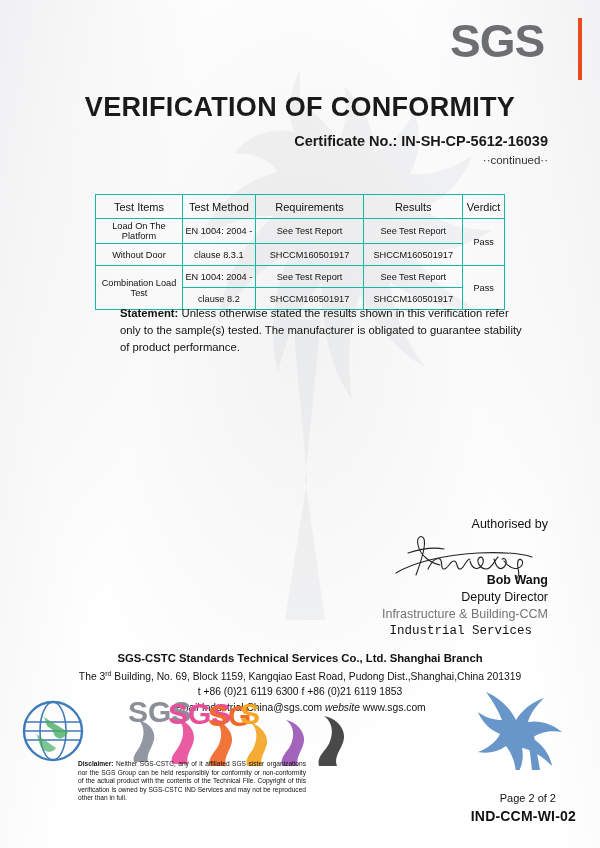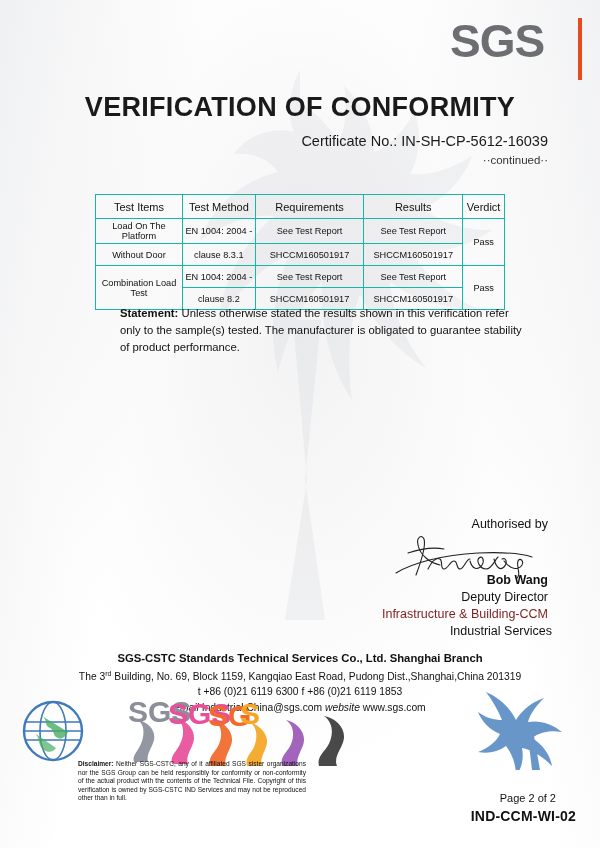--- a/index.html
+++ b/index.html
@@ -70,21 +70,21 @@
     font-size: 27px;
     font-weight: bold;
     color: #1a1a1a;
     letter-spacing: 0.3px;
   }
   .cert-no {
     position: absolute;
     right: 52px;
     top: 133px;
     font-size: 14.5px;
-    font-weight: normal;
+    font-weight: bold;
     color: #1a1a1a;
   }
   .continued {
     position: absolute;
     right: 52px;
     top: 154px;
     font-size: 11.5px;
     color: #333;
   }
   .results-head {
@@ -174,28 +174,29 @@
     right: 52px;
     top: 590px;
     font-size: 12.5px;
     color: #111;
   }
   .sig-role2 {
     position: absolute;
     right: 52px;
     top: 607px;
     font-size: 12.5px;
-    color: #7f1d1d;
+    color: #737373;
   }
   .sig-role3 {
     position: absolute;
-    right: 48px;
+    right: 68px;
     top: 624px;
     font-size: 12.5px;
     color: #111;
+    font-family: Liberation Mono, monospace;
   }
   
   .company {
     position: absolute;
     left: 0; right: 0;
     top: 652px;
     text-align: center;
     font-size: 11.3px;
     font-weight: bold;
     color: #111;

